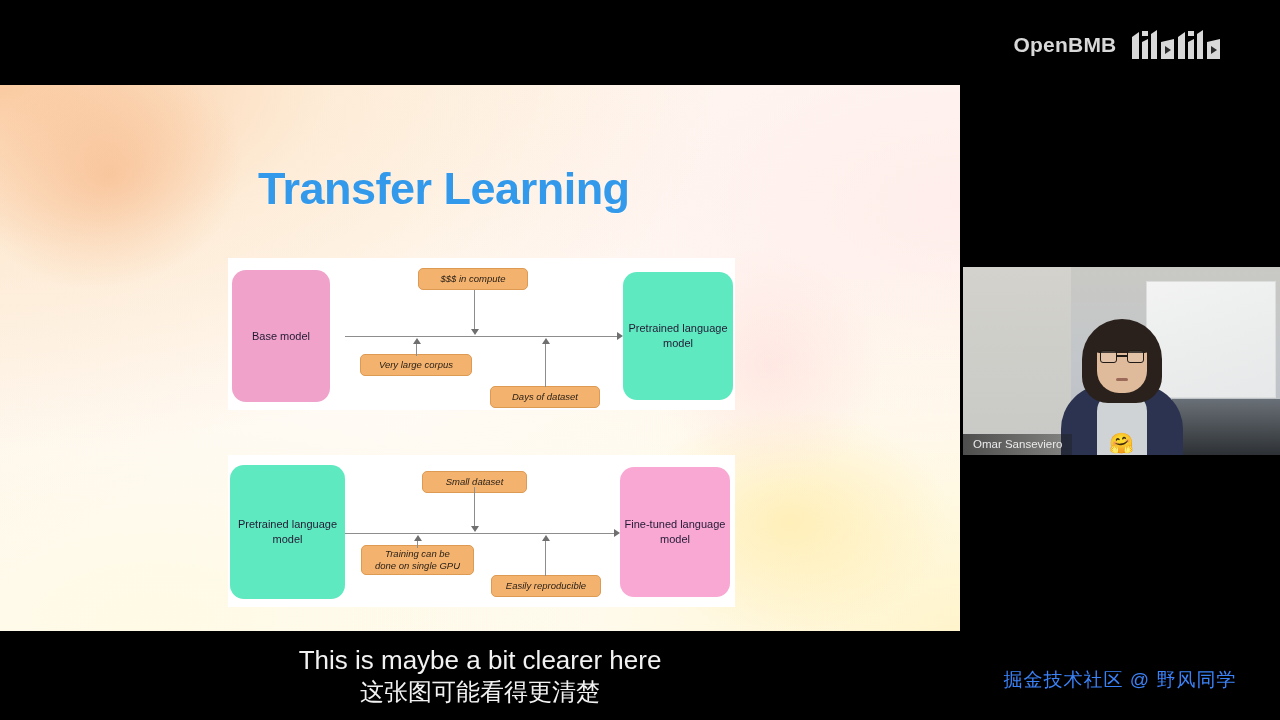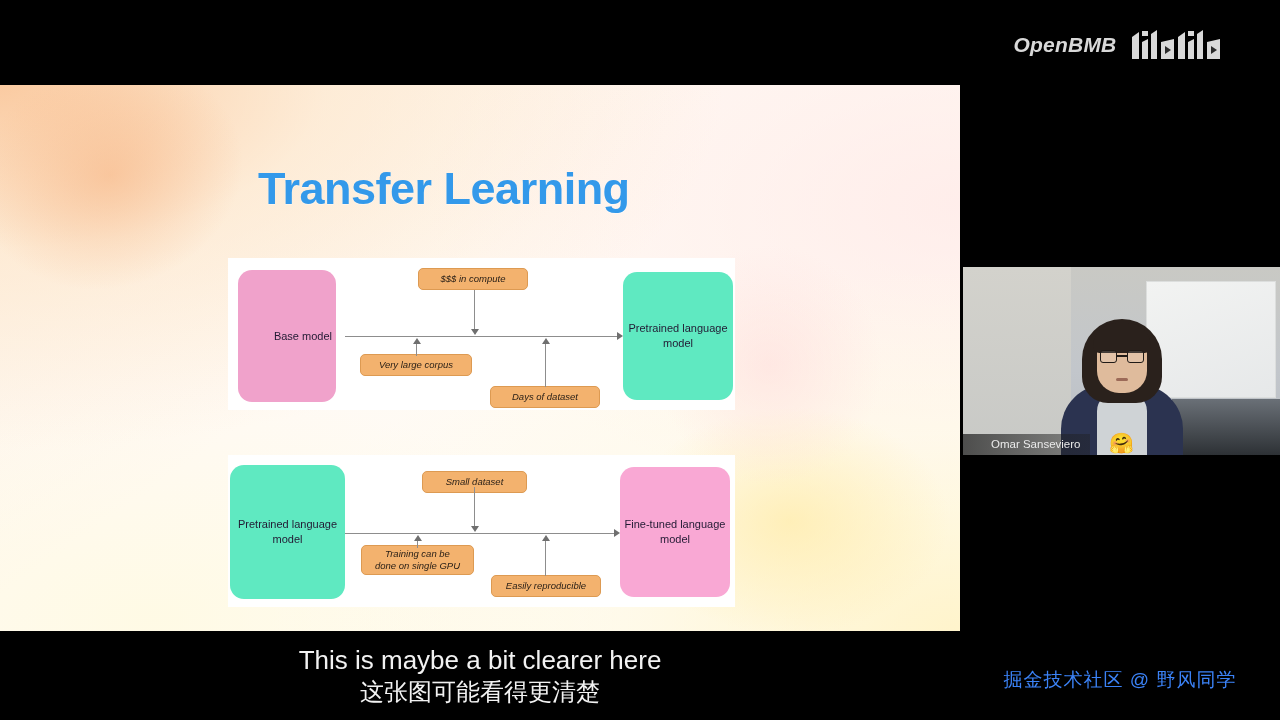--- a/index.html
+++ b/index.html
@@ -3,21 +3,21 @@
 <meta charset="utf-8">
 <style>
   * { margin:0; padding:0; box-sizing:border-box; }
   html,body { width:1280px; height:720px; overflow:hidden; background:#000; }
   body { font-family:"Liberation Sans", sans-serif; }
 
   #stage { position:relative; width:1280px; height:720px; background:#000; }
 
   
   .brand-bar { position:absolute; left:960px; top:0; width:320px; height:90px;
-               display:flex; align-items:center; justify-content:center; gap:14px; background:#000;font-style:italic; }
+               display:flex; align-items:center; justify-content:center; gap:14px; background:#000; }
   .brand-text { color:#d8d8d8; font-size:21px; font-weight:bold; letter-spacing:.2px; }
   .bili-logo { display:flex; align-items:flex-end; gap:1px; }
   .bili-logo svg { display:block; }
 
   
   .slide { position:absolute; left:0; top:85px; width:960px; height:546px; overflow:hidden;
            background:
              radial-gradient(130% 115% at 0% 0%, rgba(250,196,150,.85) 0%, rgba(253,228,198,.55) 26%, rgba(255,248,240,0) 58%),
              radial-gradient(100% 95% at 100% 100%, rgba(255,240,185,.70) 0%, rgba(255,248,222,.40) 38%, rgba(255,255,255,0) 72%),
              radial-gradient(90% 90% at 100% 22%, rgba(255,226,226,.55) 0%, rgba(255,255,255,0) 62%),
@@ -82,21 +82,21 @@
   .wc-face { position:absolute; left:50%; bottom:62px; transform:translateX(-50%); width:50px; height:66px;
              background:#dfbb9c; border-radius:25px 25px 22px 22px; }
   .wc-hair-top { position:absolute; left:50%; bottom:102px; transform:translateX(-50%); width:58px; height:30px;
                  background:#2a211c; border-radius:29px 29px 8px 8px; }
   .wc-glasses { position:absolute; left:50%; bottom:92px; transform:translateX(-50%); width:44px; height:13px; }
   .wc-lens { position:absolute; top:0; width:17px; height:13px; border:1.6px solid #201a16; border-radius:3px; background:rgba(255,255,255,.12); }
   .wc-lens.l { left:0; } .wc-lens.r { right:0; }
   .wc-bridge { position:absolute; left:17px; top:5px; width:10px; height:1.6px; background:#201a16; }
   .wc-mouth { position:absolute; left:50%; bottom:74px; transform:translateX(-50%); width:12px; height:3px;
               background:#9c6a58; border-radius:2px; }
-  .wc-name { position:absolute; left:0; bottom:0; padding:4px 10px 5px 28px; color:#eaeaea; font-size:11.5px;
+  .wc-name { position:absolute; left:0; bottom:0; padding:4px 10px 5px 10px; color:#eaeaea; font-size:11.5px;
              background:linear-gradient(90deg, rgba(30,30,30,.72), rgba(30,30,30,.40)); }
 
   
   .subs { position:absolute; left:0; top:631px; width:960px; height:89px; background:#000;
           display:flex; flex-direction:column; align-items:center; justify-content:center; gap:1px; }
   .sub-en { color:#f2f2f2; font-size:26px; line-height:32px; }
   .sub-zh { color:#f2f2f2; font-size:24px; line-height:30px; }
 
   .watermark { position:absolute; left:960px; top:660px; width:320px; height:40px;
                display:flex; align-items:center; justify-content:center;
@@ -131,21 +131,21 @@
 
   <div class="slide">
     <div class="glow-1"></div>
     <div class="glow-2"></div>
     <div class="glow-3"></div>
 
     <div class="slide-title">Transfer Learning</div>
 
     <div class="diagram" id="diagram-1">
       <div class="diagram-inner">
-        <div class="node pink" style="left:10px; top:12px; width:98px; height:132px;justify-content:flex-end;">
+        <div class="node pink" style="left:4px; top:12px; width:98px; height:132px;">
           <span>Base model</span>
         </div>
 
         <div class="node teal" style="left:395px; top:14px; width:110px; height:128px;">
           <span>Pretrained
 language model</span>
         </div>
 
         <div class="conn h" style="left:117px; top:78px; width:276px;"></div>
         <div class="arrow right" style="left:389px; top:74px;"></div>

